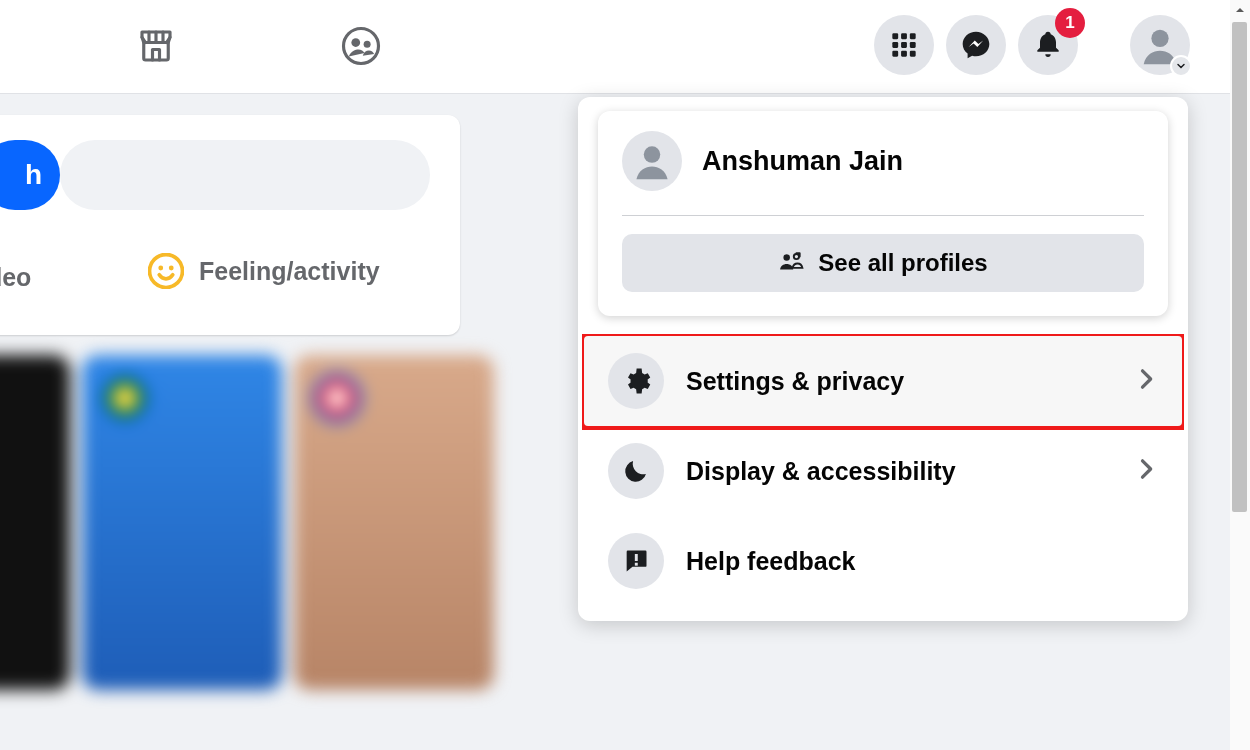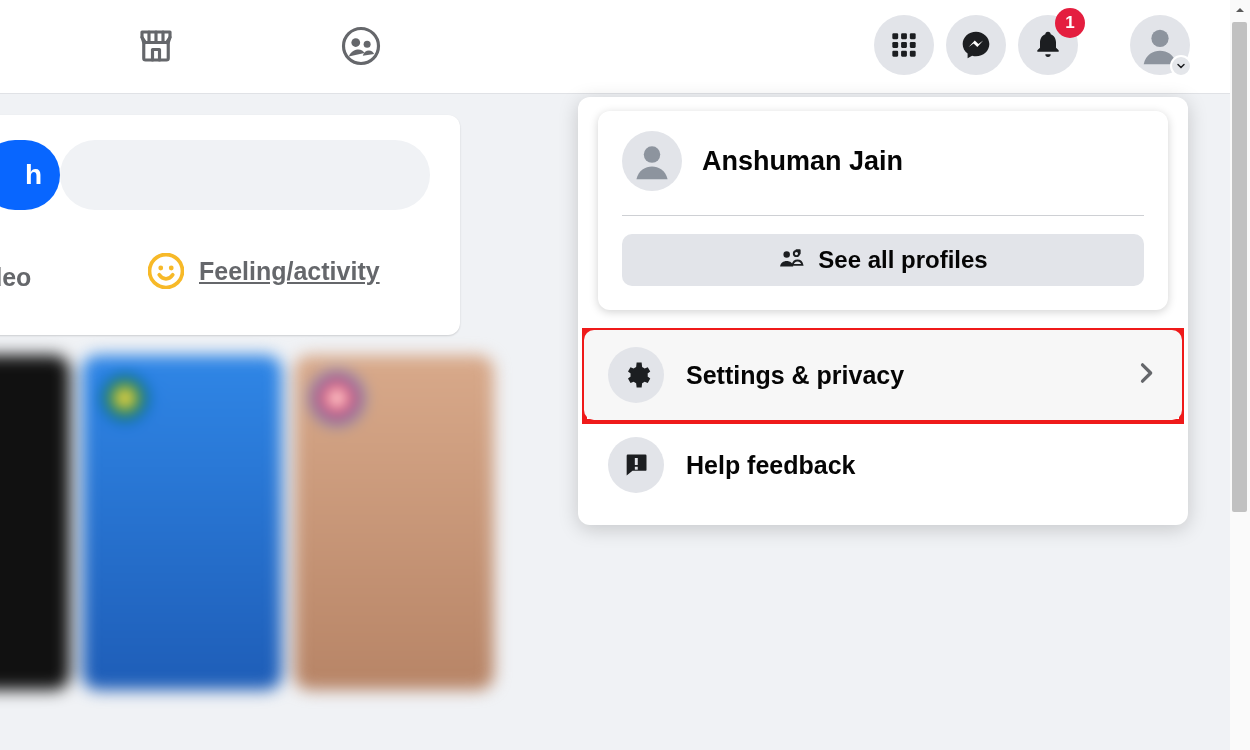--- a/index.html
+++ b/index.html
@@ -19,44 +19,44 @@
   #btn-menu { right:296px; top:15px; }
   #btn-messenger { right:224px; top:15px; }
   #btn-notifications { right:152px; top:15px; }
   #btn-profile { right:40px; top:15px; background:#e2e4e9; }
   #badge { position:absolute; top:-7px; right:-7px; width:30px; height:30px; border-radius:50%; background:#e41e3f; color:#fff; font-size:17px; font-weight:700; display:flex; align-items:center; justify-content:center; }
   #profile-chevron { position:absolute; bottom:-2px; right:-2px; width:22px; height:22px; border-radius:50%; background:#e4e6ea; border:2px solid #fff; display:flex; align-items:center; justify-content:center; }
   
   #post-card { position:absolute; left:-20px; top:115px; width:480px; height:220px; background:#ffffff; border-radius:12px; box-shadow:0 1px 2px rgba(0,0,0,.15); }
   #post-pill-blue { position:absolute; left:-20px; top:140px; height:70px; width:80px; background:#0866ff; border-radius:40px; z-index:2; color:#fff; font-size:28px; font-weight:700; display:flex; align-items:center; justify-content:flex-end; padding-right:18px; }
   #post-pill-grey { position:absolute; left:60px; top:140px; height:70px; width:370px; background:#f0f2f5; border-radius:40px; }
-  #feeling { position:absolute; left:148px; top:253px; display:flex; align-items:center; gap:15px; font-size:25px; font-weight:600; color:#65676b;text-decoration:underline; }
+  #feeling { position:absolute; left:148px; top:253px; display:flex; align-items:center; gap:15px; font-size:25px; font-weight:600; color:#65676b; }
   #video-label { position:absolute; left:-20px; top:263px; font-size:25px; font-weight:600; color:#65676b; }
   .smiley { width:36px; height:36px; }
   
   #stories { position:absolute; left:-30px; top:355px; display:flex; gap:12px; filter:blur(8px); }
   .story { width:200px; height:335px; border-radius:16px; background:#8aa0b5; position:relative; }
   .story:nth-child(1){width:100px;background:#111;}
   .story:nth-child(2){background:linear-gradient(180deg,#2f86e6 0%,#1e5db7 100%);}  
   .story:nth-child(3){background:linear-gradient(180deg,#d8a98a 0%,#b78466 100%);}  
   .story-badge{position:absolute;top:18px;left:18px;width:50px;height:50px;border-radius:50%;border:4px solid #0866ff;background:#ddd;}
   .story:nth-child(2) .story-badge{background:radial-gradient(circle,#f9d94a 40%,#0b7a3c 41%);}  
   .story:nth-child(3) .story-badge{background:radial-gradient(circle,#fff 30%,#e64d62 31%);}  
   
   #dropdown { position:absolute; left:578px; top:97px; width:610px; background:#ffffff; border-radius:12px; box-shadow:0 4px 20px rgba(0,0,0,.18); padding-bottom:15px; }
   
   #profile-card { margin:14px 20px 0 20px; background:#ffffff; border-radius:12px; box-shadow:0 2px 10px rgba(0,0,0,.18); padding:20px 24px 24px 24px; }
   #profile-row { display:flex; align-items:center; gap:20px;text-align:right; }
   .avatar60 { width:60px; height:60px; border-radius:50%; background:#e2e4e9; display:flex; align-items:center; justify-content:center; }
   #profile-name { font-size:27px; font-weight:700; color:#050505; }
   #profile-divider { height:1px; background:#ced0d4; margin:24px 0 18px 0; }
-  #see-all-btn { height:52px; background:#e2e4e9; border-radius:10px; display:flex; align-items:center; justify-content:center; gap:14px; font-size:24px; font-weight:600; color:#050505; }
+  #see-all-btn { height:58px; background:#e2e4e9; border-radius:10px; display:flex; align-items:center; justify-content:center; gap:14px; font-size:24px; font-weight:600; color:#050505; }
   
   #menu-list { margin:20px 6px 0 6px; }
-  .menu-item { height:90px; display:flex; align-items:center; gap:22px; padding:16px 24px; border-radius:10px; position:relative; }
+  .menu-item { height:90px; display:flex; align-items:center; gap:22px; padding:16px 24px; border-radius:4px; position:relative; }
   .menu-circle { width:56px; height:56px; border-radius:50%; background:#e2e4e9; display:flex; align-items:center; justify-content:center; }
   .menu-label { font-size:25px; font-weight:600; color:#050505; }
   .menu-chevron { position:absolute; right:22px; color:#65676b; }
   #item-settings-wrap { position:relative; }
   #item-settings { background:#f7f7f7; }
   #highlight-rect { position:absolute; pointer-events:none; border:5px solid #ef1a1a; left:-2px; top:-2px; right:-2px; height:96px; }
   
   .svg-dark { fill:#1c1e21; }
 </style>
 </head>
@@ -185,20 +185,33 @@
           <span class="menu-label">Settings &amp; privacy</span>
           <span class="menu-chevron">
             <svg width="28" height="28" viewBox="0 0 24 24">
                 <path d="M9 5l7 7-7 7" stroke="#65676b" stroke-width="2.8" fill="none" stroke-linecap="round" stroke-linejoin="round"></path>
               </svg>
           </span>
         </div>
       </div>
 
 
+      <div class="menu-item">
+        <div class="menu-circle">
+          <svg width="28" height="28" viewBox="0 0 24 24">
+              <path class="svg-dark" d="M20.5 14.5A9 9 0 0 1 9.5 3.5 9 9 0 1 0 20.5 14.5z"></path>
+            </svg>
+        </div>
+        <span class="menu-label">Display &amp; accessibility</span>
+        <span class="menu-chevron">
+          <svg width="28" height="28" viewBox="0 0 24 24">
+              <path d="M9 5l7 7-7 7" stroke="#65676b" stroke-width="2.8" fill="none" stroke-linecap="round" stroke-linejoin="round"></path>
+            </svg>
+        </span>
+      </div>
 
       <div class="menu-item">
         <div class="menu-circle">
           <svg width="28" height="28" viewBox="0 0 24 24">
               <path class="svg-dark" d="M4 3h16a1 1 0 0 1 1 1v12a1 1 0 0 1-1 1H9l-5 4V4a1 1 0 0 1 1-1z"></path>
               <rect x="11" y="6" width="2.5" height="6" fill="#e2e4e9"></rect>
               <rect x="11" y="13.5" width="2.5" height="2.5" fill="#e2e4e9"></rect>
             </svg>
         </div>
         <span class="menu-label">Help feedback</span>

